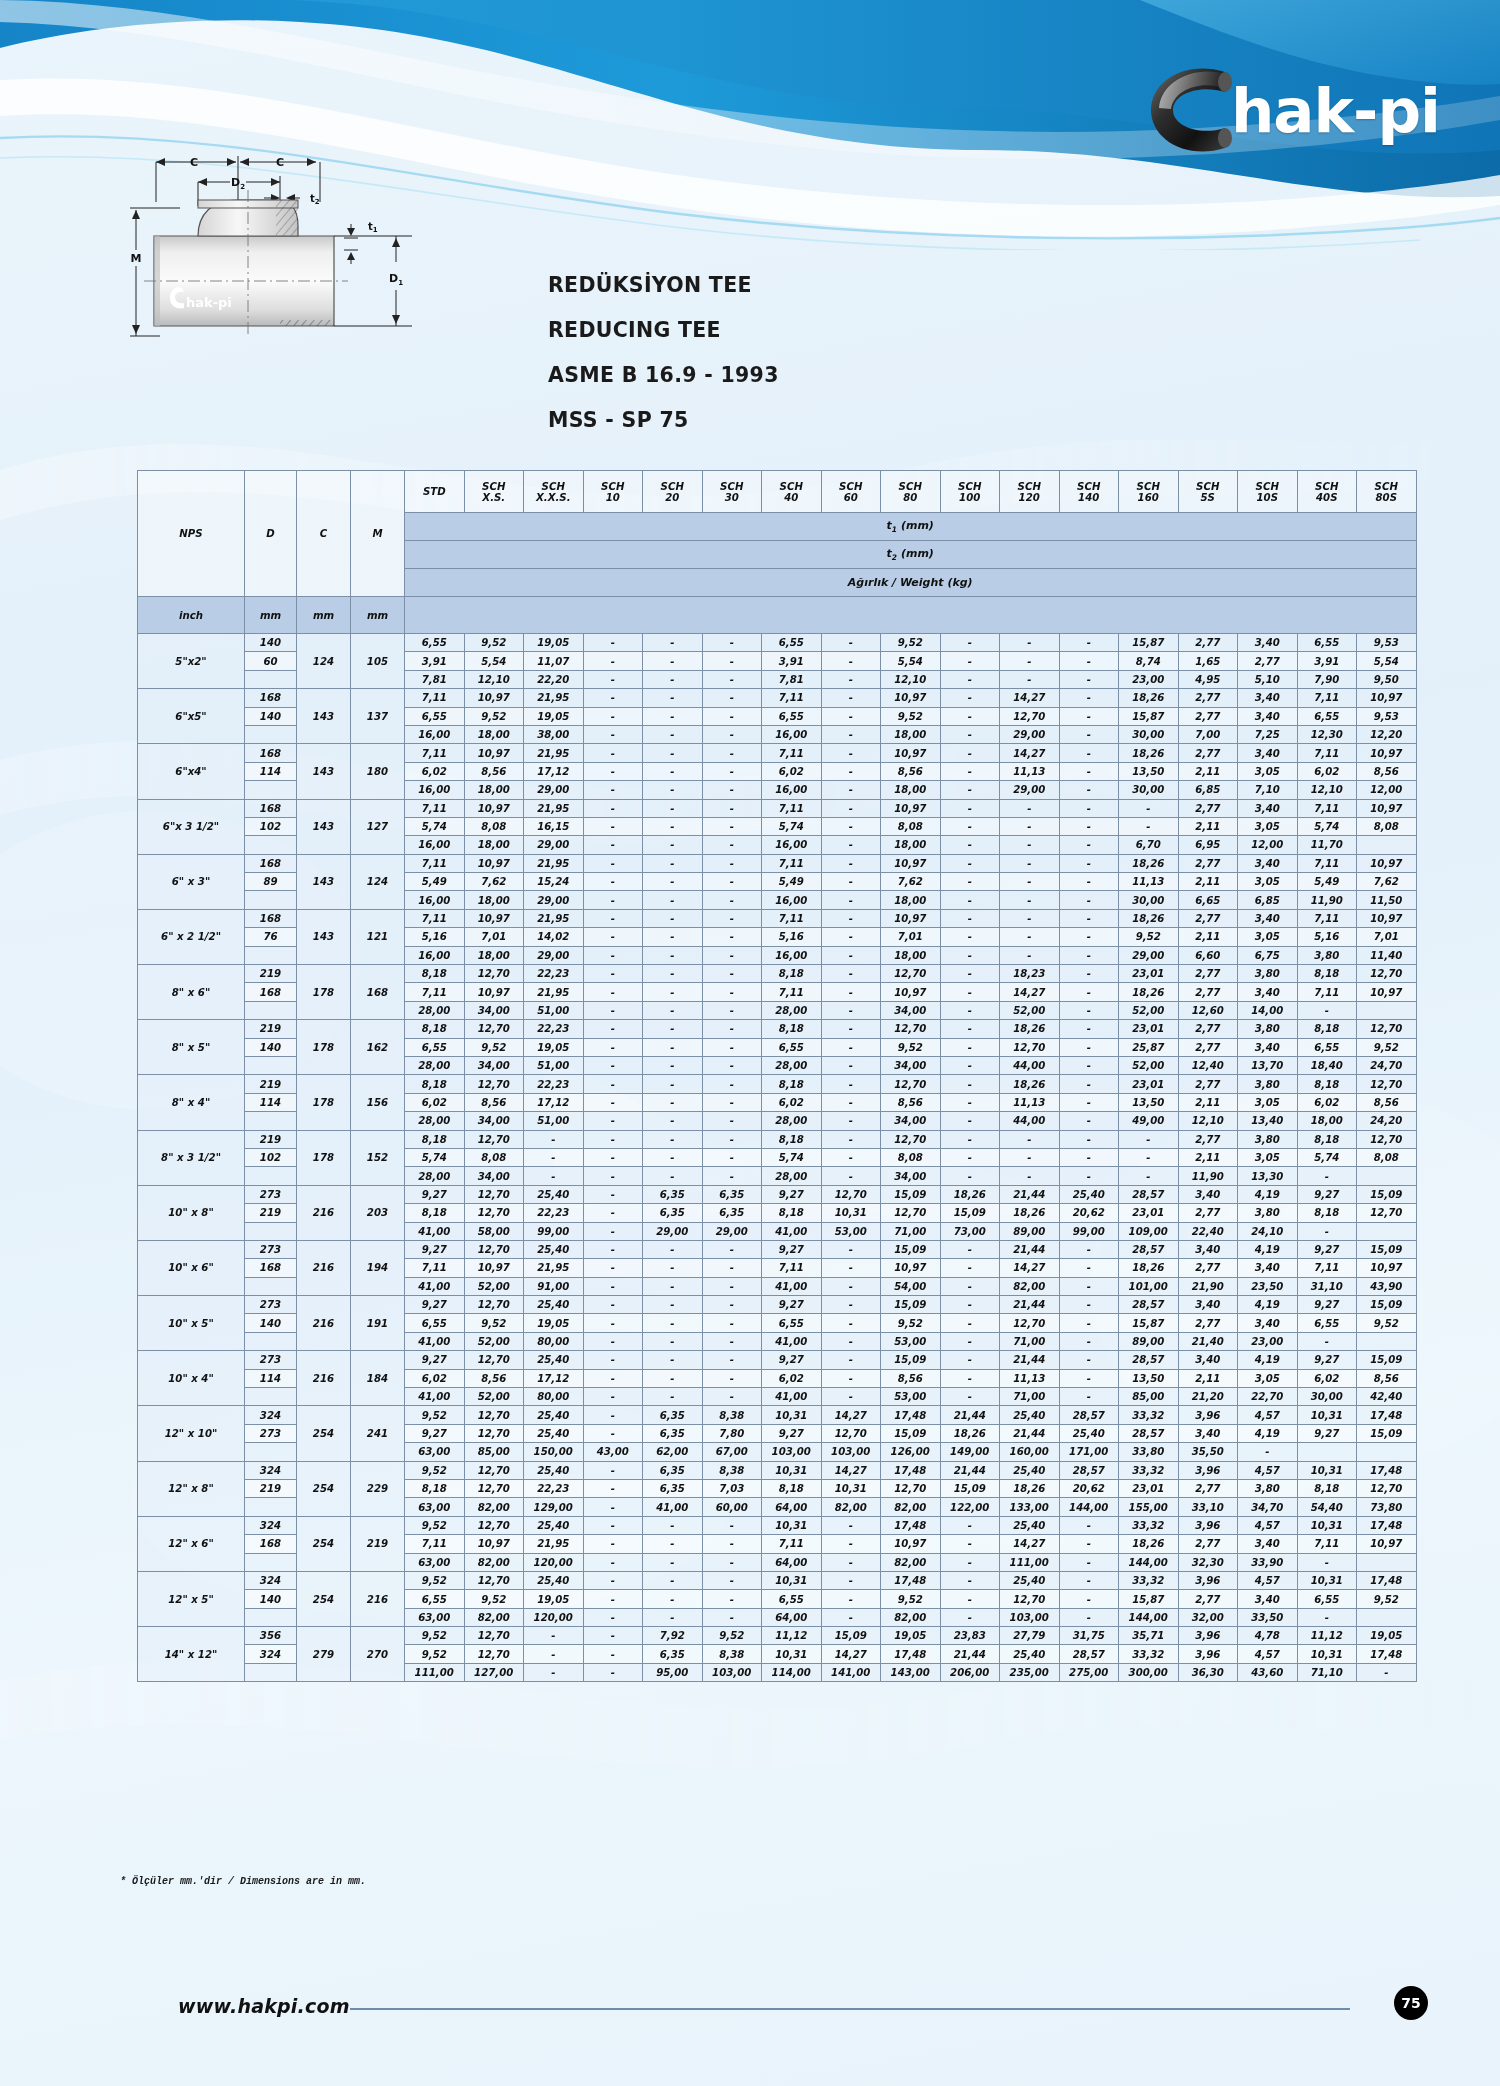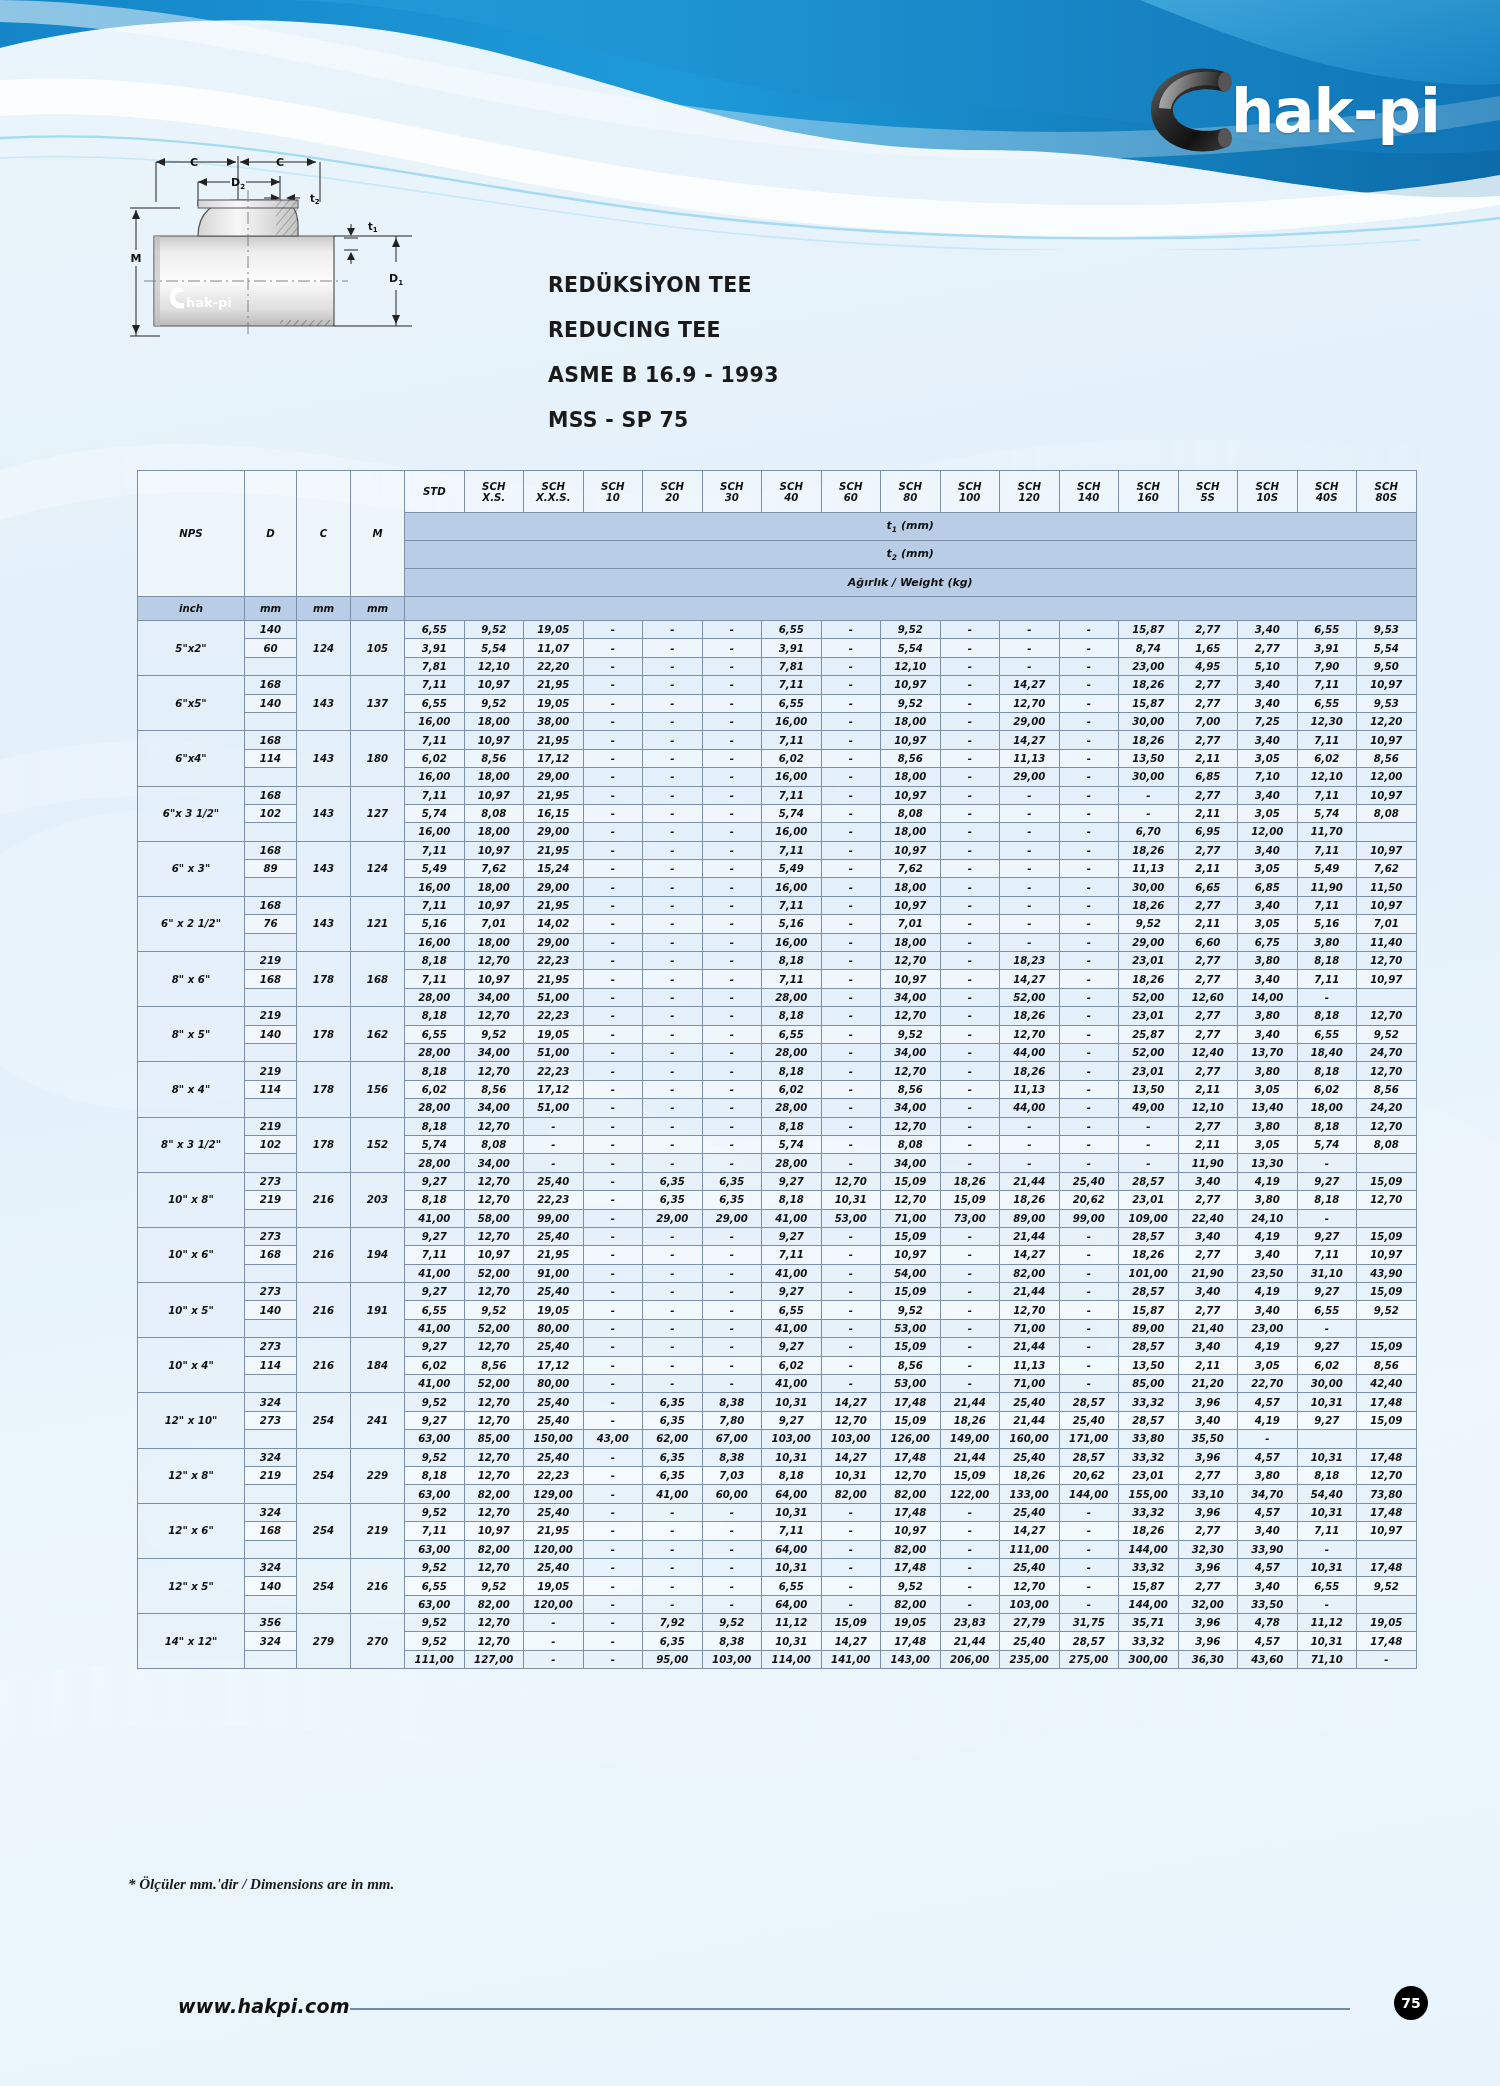--- a/index.html
+++ b/index.html
@@ -64,21 +64,21 @@
     border:1px solid #7b8fa6;
     text-align:center; vertical-align:middle;
     font-size:10.2px; font-weight:bold; font-style:italic;
     color:#111; padding:0; height:18.4px;
     background:rgba(255,255,255,.30);
   }
   thead th{
     background:#b9cee6;
     font-size:11px;
   }
-  thead th.unit{ background:#b9cee6; height:24px;margin-top:40px;}
+  thead th.unit{ background:#b9cee6; height:37px;margin-top:40px;}
   thead th.span-lbl{ background:#b9cee6; height:28px; font-size:11px;}
   .sub{font-size:7.5px; vertical-align:sub;}
 
   tr.r-a td{ background:rgba(226,238,248,.45); }
   tr.r-b td{ background:rgba(255,255,255,.38); }
   tr.r-c td{ background:rgba(226,238,248,.45); }
 
   td.nps{ font-size:11.5px; }
   td.d, td.c, td.m{ font-size:11.5px; }
   td.val{ font-size:10.6px; }
@@ -87,23 +87,23 @@
 
   
   col.c-nps{width:107px;}
   col.c-d{width:52px;}
   col.c-c{width:54px;}
   col.c-m{width:54px;}
   col.c-v{width:59.5px;}
 
   
   .footnote{
-    position:absolute; left:128px; top:1876px;
-    font-family:Liberation Serif, serif;
-    font-size:15px; font-style:italic; font-weight:bold; color:#1a1a1a;
+    position:absolute; left:120px; top:1876px;
+    font-family:Liberation Mono, monospace;
+    font-size:10px; font-style:italic; font-weight:bold; color:#1a1a1a;
   }
   .footer{
     position:absolute; left:0; top:1968px; width:1500px; height:118px;
   }
   .foot-url{
     position:absolute; left:178px; top:1995px;
     font-family:"DejaVu Sans", sans-serif;
     font-size:19px; font-style:italic; font-weight:bold; color:#111;
     letter-spacing:.2px;
   }

